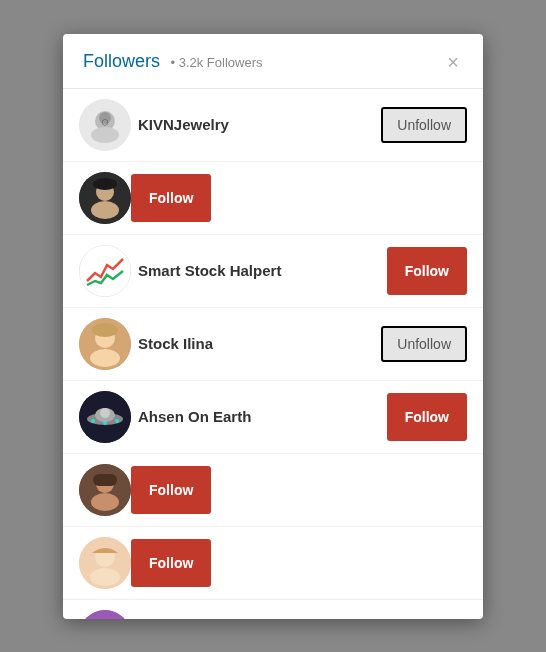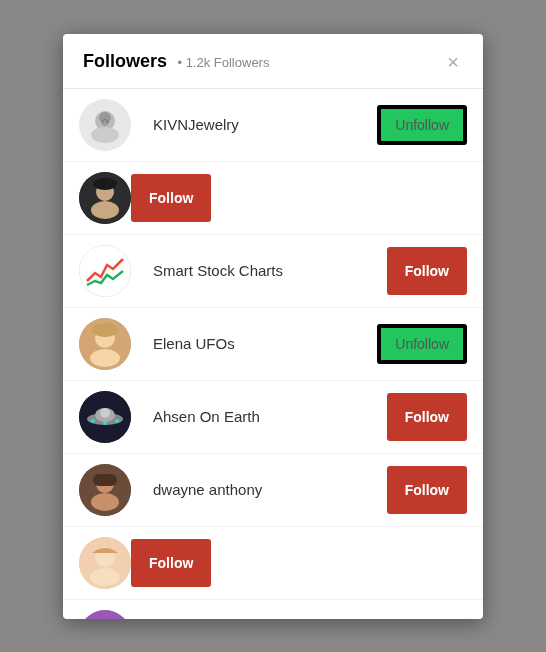--- a/index.html
+++ b/index.html
@@ -23,22 +23,22 @@
     }
     .modal-header {
       display: flex;
       align-items: center;
       justify-content: space-between;
       padding: 16px 20px 14px 20px;
       border-bottom: 1px solid #e5e5e5;
     }
     .modal-title {
       font-size: 18px;
-      font-weight: bold;
-      color: #000000;
+      font-weight: normal;
+      color: #0369a1;
     }
     .modal-subtitle {
       font-size: 13px;
       color: #888;
       font-weight: normal;
       margin-left: 6px;
     }
     .modal-close {
       color: #aaa;
       font-size: 20px;
@@ -66,40 +66,40 @@
       overflow: hidden;
       flex-shrink: 0;
       background: #ddd;
       display: flex;
       align-items: center;
       justify-content: center;
       font-size: 20px;
     }
     .follower-name {
       flex: 1;
-      margin-left: 22px;
+      margin-left: 7px;
       font-size: 15px;
       color: #333;
-      font-weight: 400;
+      font-weight: 700;
     }
     .btn-follow {
       background-color: #c0392b;
       color: #fff;
       border: none;
       border-radius: 3px;
       padding: 16px 18px;
       font-size: 14px;
       font-weight: bold;
       cursor: pointer;
       white-space: nowrap;
     }
     .btn-unfollow {
-      background-color: #22c55e;
+      background-color: #e5e5e5;
       color: #555;
-      border: 4px solid #000000;
+      border: 2px solid #000000;
       border-radius: 3px;
       padding: 8px 14px;
       font-size: 14px;
       cursor: pointer;
       white-space: nowrap;
     }
 
     
     .av-kivn {
       background: #f0f0f0;
@@ -122,21 +122,21 @@
     .modal-body::-webkit-scrollbar-track { background: #f9f9f9; }
     .modal-body::-webkit-scrollbar-thumb { background: #ccc; border-radius: 4px; }
   </style>
 </head>
 <body>
 
 <div class="modal-overlay">
   <div class="modal-header">
     <div>
       <span class="modal-title">Followers</span>
-      <span class="modal-subtitle">• 1.2k Followers</span>
+      <span class="modal-subtitle">• 3.2k Followers</span>
     </div>
     <button class="modal-close">×</button>
   </div>
   <div class="modal-body" id="follower-container">
 
   <div class="follower-row">
         <div class="follower-avatar av-kivn">
           <svg class="avatar-svg" viewBox="0 0 52 52" xmlns="http://www.w3.org/2000/svg">
     <circle cx="26" cy="26" r="26" fill="#e8e8e8"></circle>
     <ellipse cx="26" cy="22" rx="10" ry="10" fill="#bbb"></ellipse>
@@ -160,33 +160,33 @@
         <button class="btn-follow">Follow</button>
       </div>
       <div class="follower-row">
         <div class="follower-avatar av-stock">
           <svg class="avatar-svg" viewBox="0 0 52 52" xmlns="http://www.w3.org/2000/svg">
     <circle cx="26" cy="26" r="26" fill="#fff" stroke="#ddd" stroke-width="1"></circle>
     <polyline points="8,36 16,28 22,32 28,20 34,24 44,14" fill="none" stroke="#e74c3c" stroke-width="2.5"></polyline>
     <polyline points="8,40 16,36 22,38 28,30 34,34 44,26" fill="none" stroke="#27ae60" stroke-width="2.5"></polyline>
   </svg>
         </div>
-        <span class="follower-name">Smart Stock Charts</span>
+        <span class="follower-name">Smart Stock Halpert</span>
         <button class="btn-follow">Follow</button>
       </div>
       <div class="follower-row">
         <div class="follower-avatar av-elena">
           <svg class="avatar-svg" viewBox="0 0 52 52" xmlns="http://www.w3.org/2000/svg">
     <circle cx="26" cy="26" r="26" fill="#d4a674"></circle>
     <circle cx="26" cy="20" r="10" fill="#f5d5a8"></circle>
     <ellipse cx="26" cy="40" rx="15" ry="9" fill="#f5d5a8"></ellipse>
     <ellipse cx="26" cy="12" rx="13" ry="7" fill="#c8a060"></ellipse>
   </svg>
         </div>
-        <span class="follower-name">Elena UFOs</span>
+        <span class="follower-name">Stock Ilina</span>
         <button class="btn-unfollow">Unfollow</button>
       </div>
       <div class="follower-row">
         <div class="follower-avatar av-ufo">
           <svg class="avatar-svg" viewBox="0 0 52 52" xmlns="http://www.w3.org/2000/svg">
     <circle cx="26" cy="26" r="26" fill="#1a1a2e"></circle>
     <ellipse cx="26" cy="28" rx="18" ry="6" fill="#888"></ellipse>
     <ellipse cx="26" cy="24" rx="10" ry="7" fill="#aaa"></ellipse>
     <circle cx="26" cy="22" r="5" fill="#ccc"></circle>
     <circle cx="14" cy="30" r="2" fill="#0ff" opacity="0.7"></circle>
@@ -199,21 +199,20 @@
       </div>
       <div class="follower-row">
         <div class="follower-avatar av-dwayne">
           <svg class="avatar-svg" viewBox="0 0 52 52" xmlns="http://www.w3.org/2000/svg">
     <circle cx="26" cy="26" r="26" fill="#6b4c3b"></circle>
     <circle cx="26" cy="20" r="9" fill="#c8906a"></circle>
     <ellipse cx="26" cy="38" rx="14" ry="9" fill="#c8906a"></ellipse>
     <rect x="14" y="10" width="24" height="12" rx="6" fill="#4a3020"></rect>
   </svg>
         </div>
-        <span class="follower-name">dwayne anthony</span>
         <button class="btn-follow">Follow</button>
       </div>
       <div class="follower-row">
         <div class="follower-avatar av-anna">
           <svg class="avatar-svg" viewBox="0 0 52 52" xmlns="http://www.w3.org/2000/svg">
     <circle cx="26" cy="26" r="26" fill="#f0d0b0"></circle>
     <circle cx="26" cy="20" r="10" fill="#f5dfc0"></circle>
     <ellipse cx="26" cy="40" rx="15" ry="9" fill="#f5dfc0"></ellipse>
     <path d="M13,16 Q26,6 39,16" fill="#d4a060" stroke="none"></path>
   </svg>

